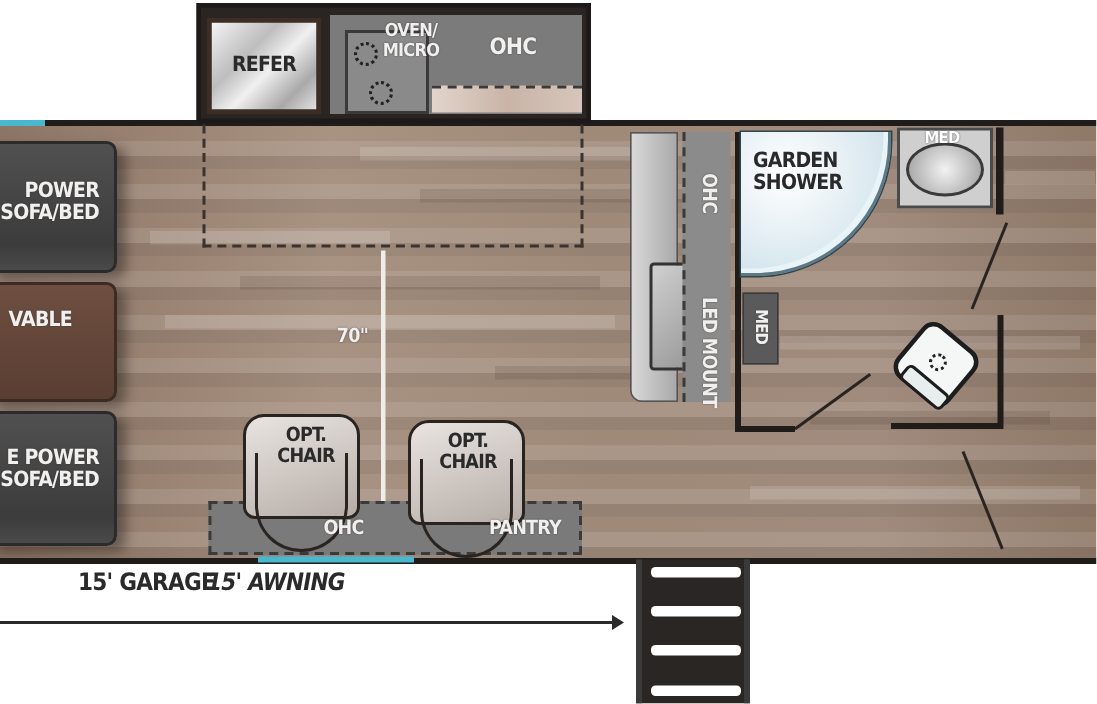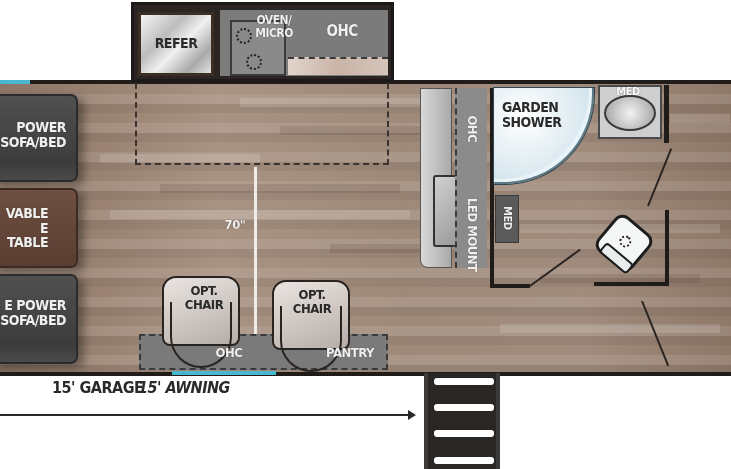--- a/index.html
+++ b/index.html
@@ -204,21 +204,20 @@
 <div id="dash-slide"></div>
 
 <div class="sofa grey" style="top:94px;height:88px;"></div>
 <div class="lbl light" style="left:0;top:120px;width:66px;font-size:14px;text-align:right;">
   <div>POWER</div>
   <div>SOFA/BED</div>
 </div>
 <div class="sofa brown" style="top:188px;height:80px;"></div>
 <div class="lbl light" style="left:0;top:206px;width:48px;font-size:14px;text-align:right;">
   <div>VABLE</div>
-  <div>E TABLE</div>
 </div>
 <div class="sofa grey" style="top:274px;height:90px;"></div>
 <div class="lbl light" style="left:0;top:298px;width:66px;font-size:14px;text-align:right;">
   <div>E POWER</div>
   <div>SOFA/BED</div>
 </div>
 
 <div id="center-line"></div>
 <div class="lbl light" style="left:220px;top:218px;width:30px;font-size:13px;">70"</div>
 

